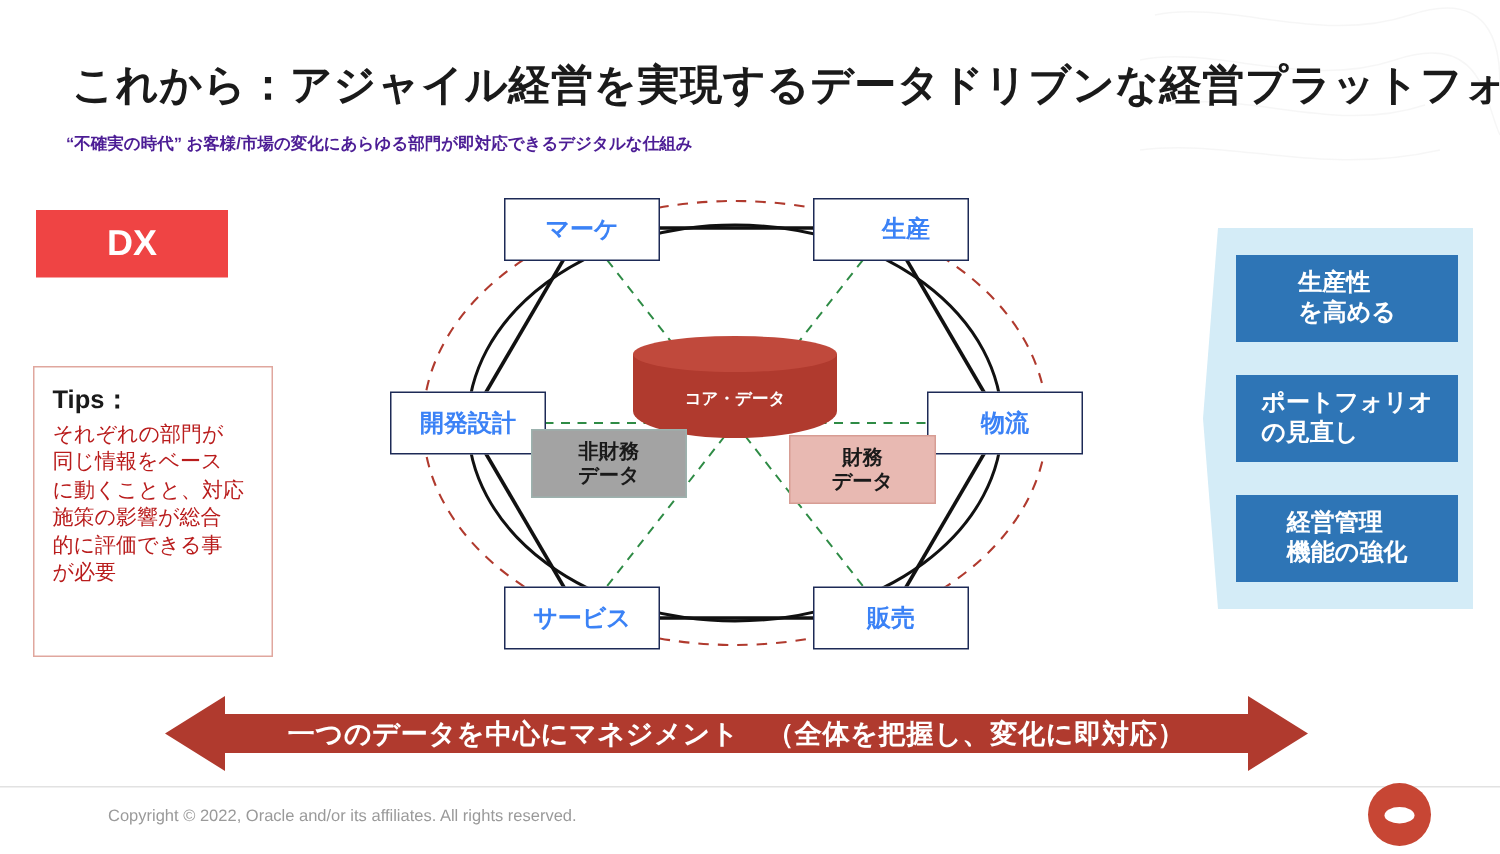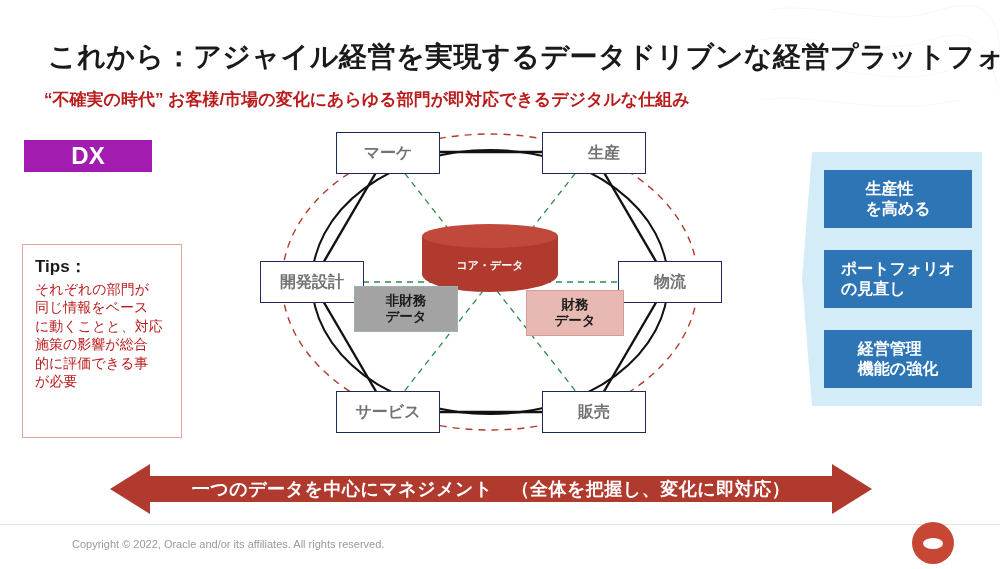--- a/index.html
+++ b/index.html
@@ -26,34 +26,34 @@
     font-size: 28px;
     font-weight: bold;
     color: #1a1a1a;
     letter-spacing: 0.5px;
     white-space: nowrap;
   }
   #subtitle {
     position: absolute;
     left: 44px;
     top: 88px;
-    font-size: 17px;
-    font-weight: bold;
-    color: #b91c1c;
+    font-size: 11px;
+    font-weight: bold;
+    color: #4c1d95;
     white-space: nowrap;
   }
 
   
   #dx-badge {
     position: absolute;
     left: 24px;
     top: 140px;
     width: 128px;
-    height: 32px;
-    background: #a21caf;
+    height: 45px;
+    background: #ef4444;
     color: #ffffff;
     font-size: 24px;
     font-weight: bold;
     display: flex;
     align-items: center;
     justify-content: center;
   }
 
   
   #tips-box {
@@ -91,21 +91,21 @@
   #diagram svg {
     position: absolute;
     left: 0;
     top: 0;
   }
 
   .node {
     position: absolute;
     border: 1.6px solid #1d2a56;
     background: #ffffff;
-    color: #737373;
+    color: #3b82f6;
     font-size: 16px;
     font-weight: bold;
     display: flex;
     align-items: center;
     justify-content: center;
     box-sizing: border-box;
   }
 
   .subbox {
     position: absolute;

